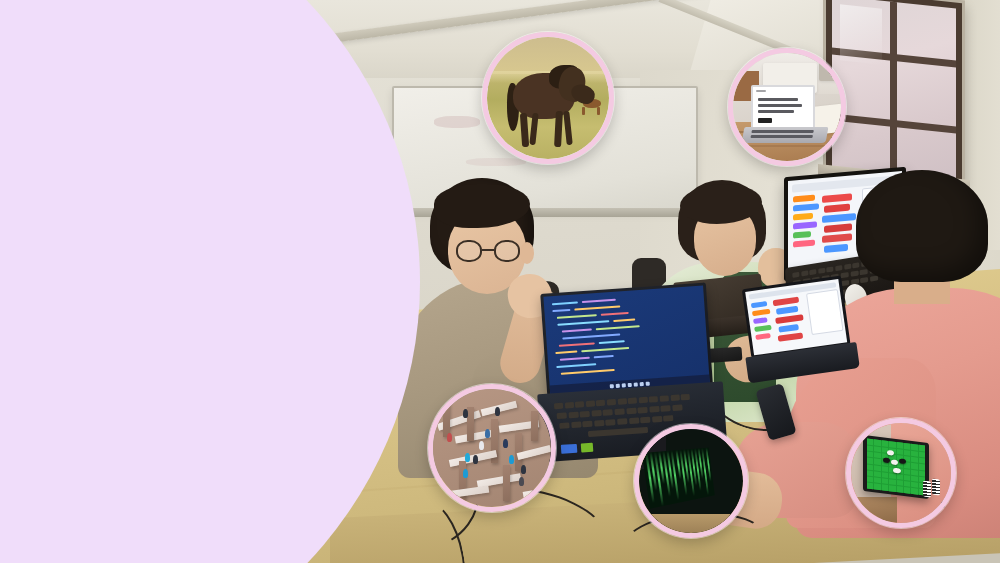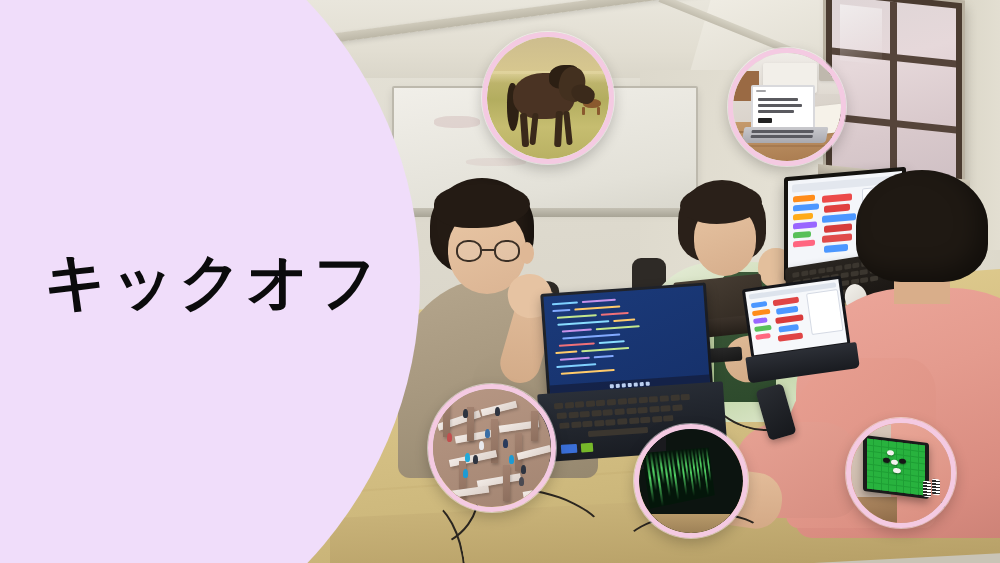--- a/index.html
+++ b/index.html
@@ -599,21 +599,20 @@
     <div class="cable" style="left:700px;top:330px;width:120px;height:100px;
          border-color:transparent transparent #2b2620 transparent;transform:rotate(18deg);"></div>
     <div class="cable" style="left:838px;top:470px;width:110px;height:110px;
          border-color:#2b2620 transparent transparent transparent;transform:rotate(26deg);"></div>
     <div class="cable" style="left:404px;top:500px;width:60px;height:120px;
          border-color:transparent #2b2620 transparent transparent;transform:rotate(-10deg);"></div>
   </div>
 
   <div class="oval-panel"></div>
   <div class="title-wrap">
-    <div class="title-line">キックオフ</div>
   </div>
 
   <div class="bubble" style="left:482px;top:32px;width:132px;height:132px;">
     <div class="bub-inner">
       <div class="sky"></div>
       <div class="field"></div>
       <div class="field-hi"></div>
       <div class="horse-far" style="left:96px;top:62px;width:18px;height:9px;"></div>
       <div class="horse-far" style="left:95px;top:70px;width:3px;height:8px;border-radius:1px;"></div>
       <div class="horse-far" style="left:110px;top:70px;width:3px;height:8px;border-radius:1px;"></div>

